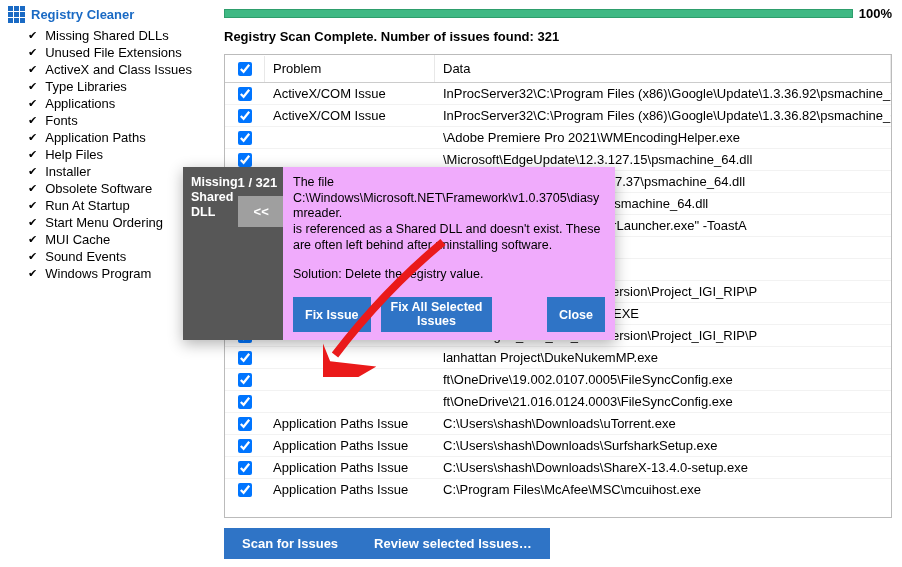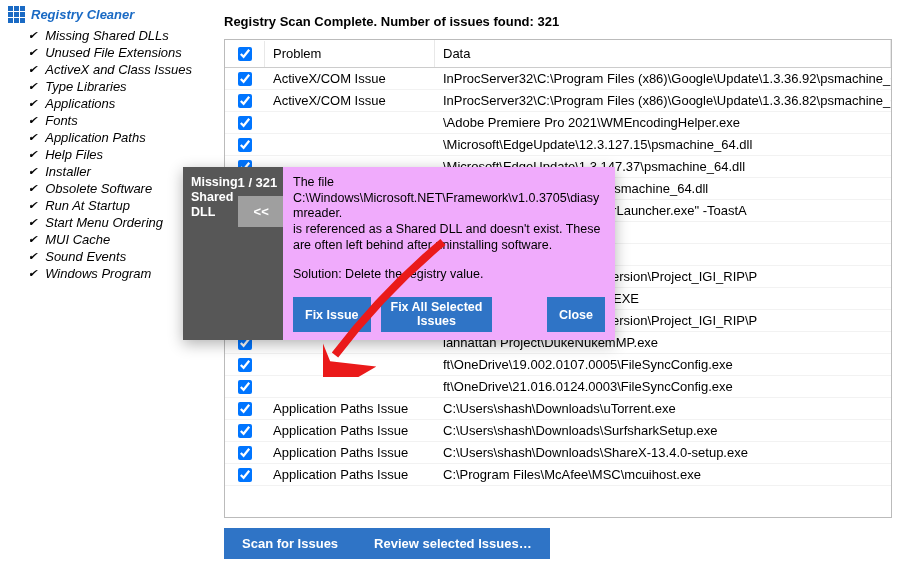--- a/index.html
+++ b/index.html
@@ -1,18 +1,18 @@
 <!DOCTYPE html>
 <html><head>
 <meta charset="utf-8">
 <style>
   * { box-sizing: border-box; margin: 0; padding: 0; }
   body { font-family: "Segoe UI", Tahoma, sans-serif; font-size: 13px; color: #000; background: #fff; width: 902px; height: 567px; overflow: hidden; position: relative; }
   .layout { display: flex; width: 100%; height: 100%; }
-  .sidebar { width: 214px; padding: 6px 8px 8px 8px; flex: none; font-style: italic; }
+  .sidebar { width: 214px; padding: 6px 8px 8px 8px; flex: none; }
   .sidebar-title { display: flex; align-items: center; font-weight: bold; color: #1a6ac4; margin-bottom: 4px; gap: 6px; }
   .grid-icon { display: inline-grid; grid-template-columns: repeat(3,5px); grid-template-rows: repeat(3,5px); gap: 1px; }
   .grid-icon span { background: #1a6ac4; width: 5px; height: 5px; }
   .sidebar-list { list-style: none; }
   .sidebar-list li { display: flex; align-items: center; padding: 1px 0 1px 20px; gap: 8px; cursor: pointer; }
   .check { color: #000; font-size: 11px; flex: none; }
 
   .main { flex: 1; padding: 6px 10px 8px 10px; display: flex; flex-direction: column; position: relative; min-width: 0; }
   .progress-row { display: flex; align-items: center; gap: 6px; }
   .progress-bar { flex: 1; height: 9px; background: #3fb984; border: 1px solid #2e9e6c; }
@@ -130,20 +130,24 @@
           <span>Sound Events</span>
         </li>
         <li>
           <span class="check">✔</span>
           <span>Windows Program</span>
         </li>
       </ul>
   </aside>
 
   <main class="main">
+    <div class="progress-row">
+      <div class="progress-bar"></div>
+      <div class="progress-pct">100%</div>
+    </div>
     <div class="status-line">Registry Scan Complete. Number of issues found: 321</div>
 
     <div class="table-wrap">
       <div class="table-header">
         <div class="th">
             <input class="chk" type="checkbox" checked="" style="">
           </div>
         <div class="th">Problem</div>
         <div class="th">Data</div>
       </div>

